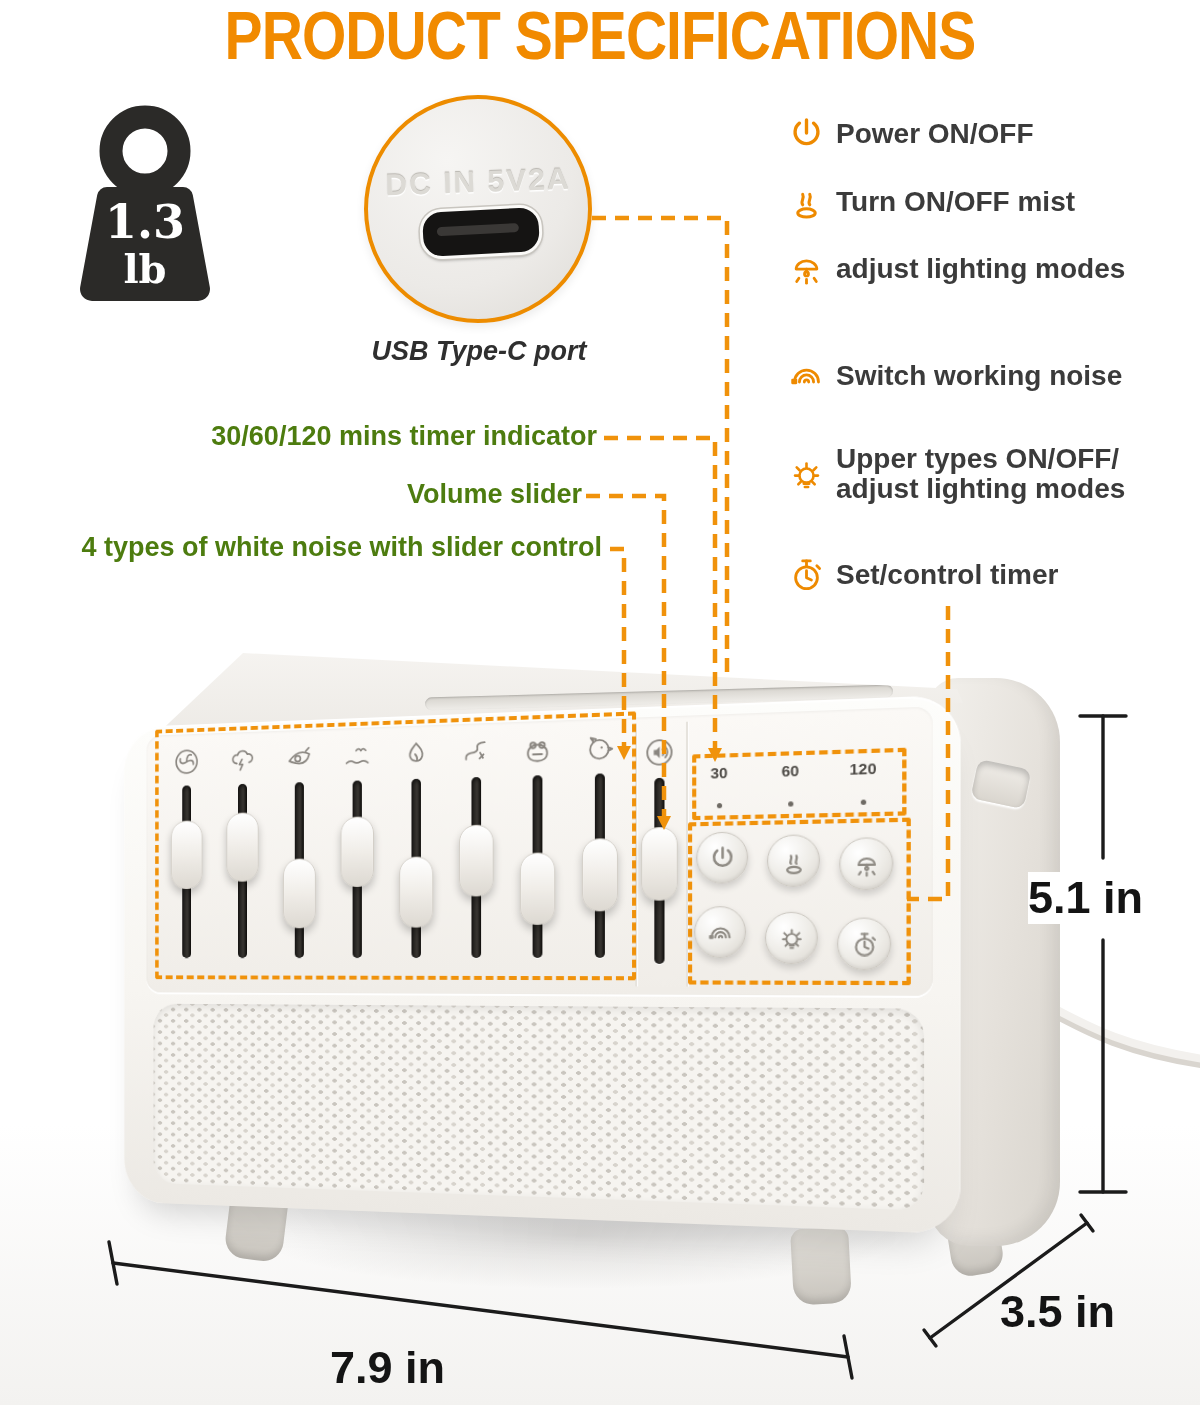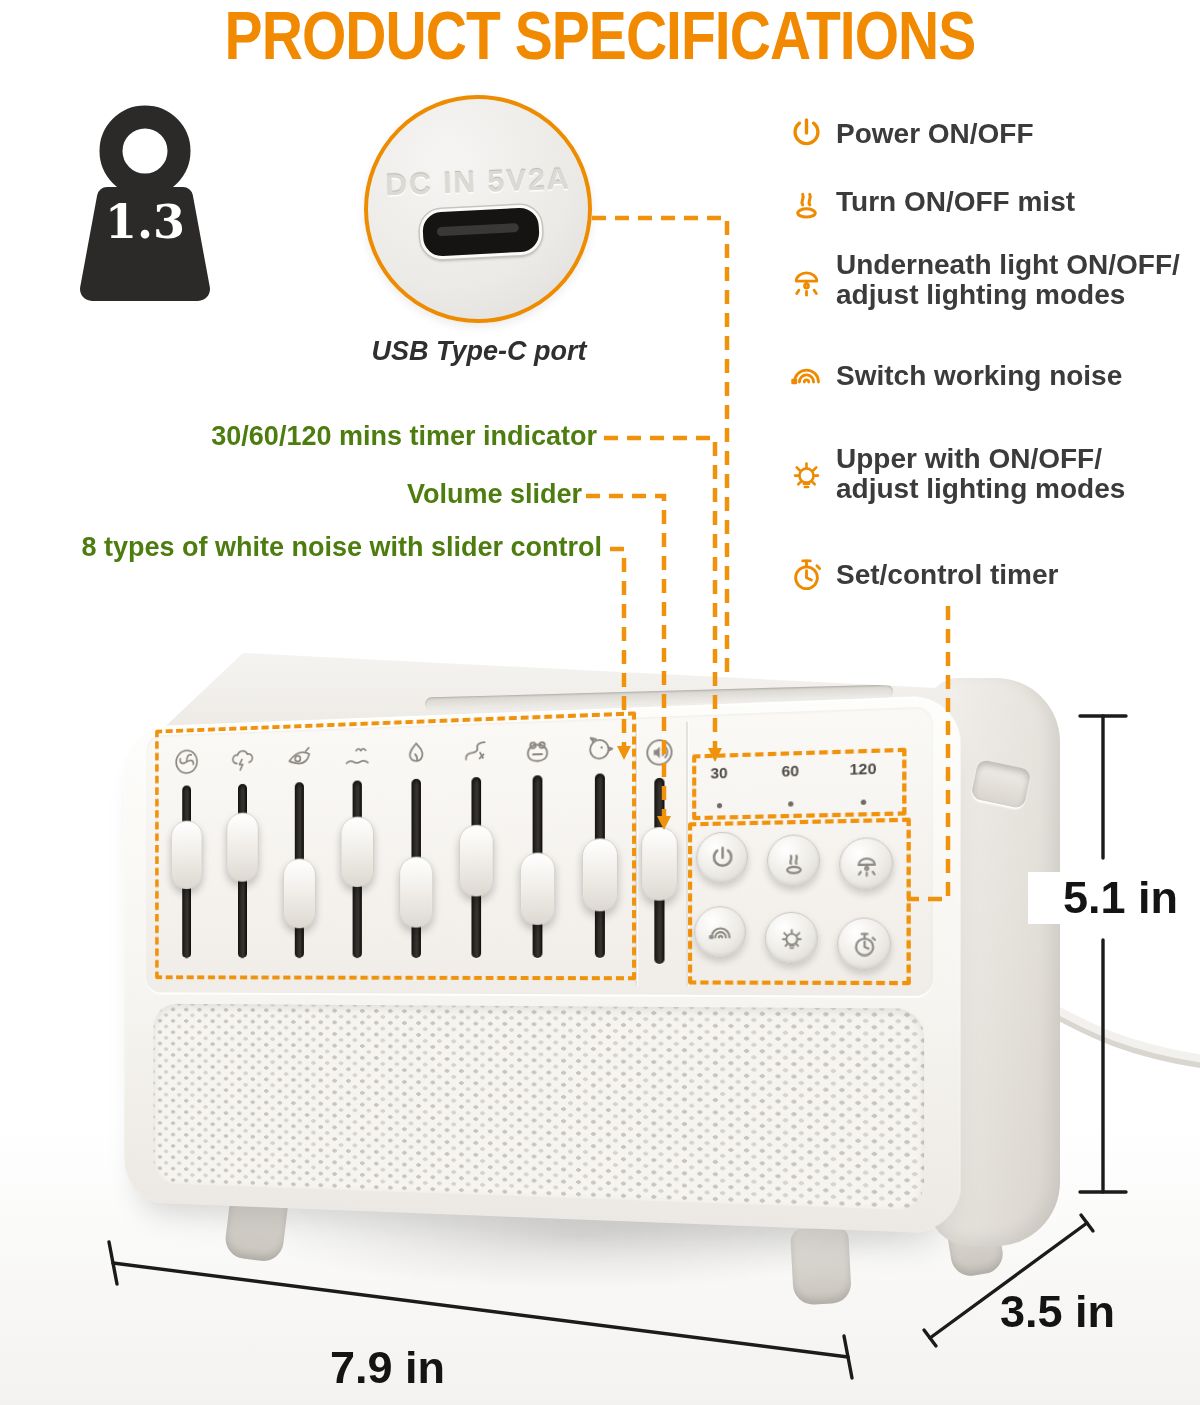--- a/index.html
+++ b/index.html
@@ -99,21 +99,21 @@
   .pbtn{position:absolute;width:48px;height:48px;border-radius:50%;
       background:radial-gradient(circle at 35% 28%,#ffffff,#edebe6 55%,#d8d4cd);
       box-shadow:0 4px 7px rgba(0,0,0,.16),inset 0 -2px 3px rgba(0,0,0,.06);
       border:1px solid #ccc8c1;display:flex;align-items:center;justify-content:center;color:#8f8b84;}
   .pbtn svg{width:27px;height:27px;}
 
   .svg-over{left:0;top:0;z-index:10;pointer-events:none;}
 
   
   .dim{position:absolute;font-weight:700;color:#141414;font-size:45px;white-space:nowrap;z-index:11;}
-  .dim-h{left:1028px;top:872px;width:150px;text-align:right;background:#fff;}
+  .dim-h{left:1028px;top:872px;width:150px;text-align:left;background:#fff;}
   .dim-w{left:330px;top:1342px;}
   .dim-d{left:1000px;top:1286px;}
 </style>
 </head>
 <body>
 
 <svg width="0" height="0" style="position:absolute" aria-hidden="true">
   <defs>
     <symbol id="i-power" viewBox="0 0 34 34" fill="none" stroke="currentColor" stroke-width="3.1" stroke-linecap="round" stroke-linejoin="round">
       <path d="M17 4.5v12"></path>
@@ -207,20 +207,21 @@
 </svg>
 
 <div class="title">PRODUCT SPECIFICATIONS</div>
 
 <div class="weight">
   <svg width="164" height="202" viewBox="0 0 164 202">
     <circle cx="82" cy="48" r="34" fill="none" stroke="#2b2a28" stroke-width="23"></circle>
     <path d="M44 84 H120 a10 10 0 0 1 9.8 8 l17 92 a12 12 0 0 1 -11.8 14 H29 a12 12 0 0 1 -11.8 -14 l17 -92 a10 10 0 0 1 9.8 -8 z" fill="#2b2a28"></path>
   </svg>
   <div class="wtxt wv">1.3</div>
+  <div class="wtxt wu">lb</div>
 </div>
 
 <div class="usb-circle">
   <div class="emboss">DC IN 5V2A</div>
   <div class="port">
       <div class="port-slot"></div>
     </div>
 </div>
 <div class="usb-caption">USB Type-C port</div>
 
@@ -238,53 +239,52 @@
     </svg>
   <div class="ftext">
       <span>Turn ON/OFF mist</span>
     </div>
 </div>
 <div class="feature" style="top:250px">
   <svg class="fi">
       <use href="#i-lamp"></use>
     </svg>
   <div class="ftext">
-    <span>Underneath light ON/OFF/</span>
     <span>adjust lighting modes</span>
   </div>
 </div>
 <div class="feature" style="top:357px">
   <svg class="fi">
       <use href="#i-rainbow"></use>
     </svg>
   <div class="ftext">
       <span>Switch working noise</span>
     </div>
 </div>
 <div class="feature" style="top:444px">
   <svg class="fi">
       <use href="#i-bulb"></use>
     </svg>
   <div class="ftext">
-    <span>Upper with ON/OFF/</span>
+    <span>Upper types ON/OFF/</span>
     <span>adjust lighting modes</span>
   </div>
 </div>
 <div class="feature" style="top:556px">
   <svg class="fi">
       <use href="#i-stopwatch"></use>
     </svg>
   <div class="ftext">
       <span>Set/control timer</span>
     </div>
 </div>
 
 <div class="callout c1">30/60/120 mins timer indicator</div>
 <div class="callout c2">Volume slider</div>
-<div class="callout c3">8 types of white noise with slider control</div>
+<div class="callout c3">4 types of white noise with slider control</div>
 
 <div class="abs gshadow"></div>
 
 <svg class="abs svg-under" width="1200" height="1405">
   <path d="M1046 1008 C1090 1032,1128 1052,1210 1064" fill="none" stroke="#d9d5cf" stroke-width="11" stroke-linecap="round"></path>
   <path d="M1046 1004 C1090 1028,1128 1048,1210 1060" fill="none" stroke="#f3f1ee" stroke-width="8" stroke-linecap="round"></path>
 </svg>
 
 <div class="leg leg-br"></div>
 <div class="abs side-face">

